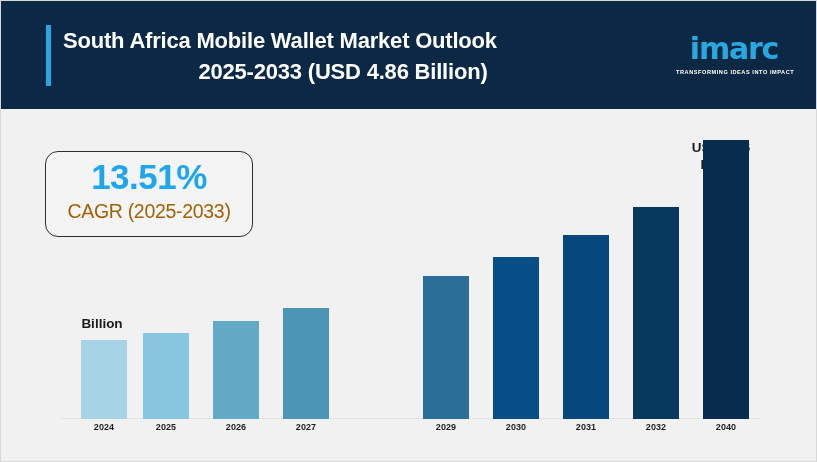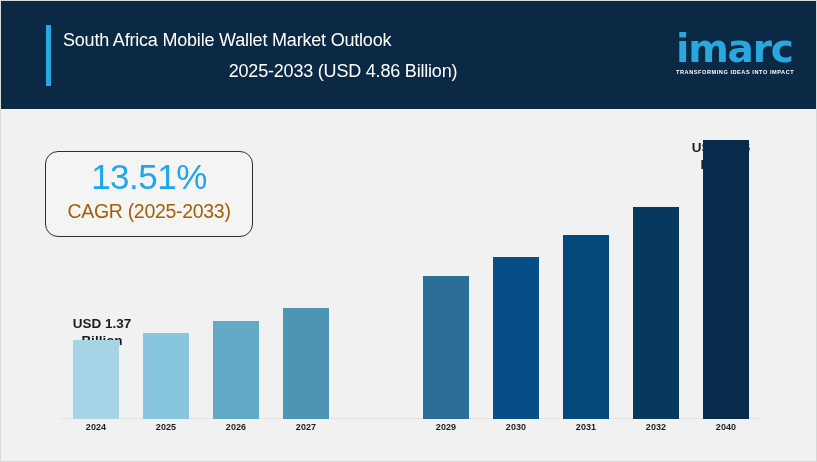--- a/index.html
+++ b/index.html
@@ -38,43 +38,43 @@
     width: 5px;
     height: 61px;
     background: #29a8e0;
   }
   .header-title {
     position: absolute;
     left: 62px;
     top: 24px;
     width: 560px;
     color: #ffffff;
-    font-size: 18px;
-    font-weight: normal;
+    font-size: 22px;
+    font-weight: bold;
     line-height: 31px;
     letter-spacing: -0.2px;
   }
   .header-title .l2 { display: block; text-align: center; }
 
   
   .logo {
     position: absolute;
     right: 26px;
     top: 28px;
     width: 116px;
     height: 53px;
   }
   .logo-mark {
     display: block;
     color: #29a8e0;
-    font-size: 39px;
+    font-size: 30px;
     font-weight: bold;
     line-height: 39px;
     letter-spacing: -1.2px;
-    text-align: left;
+    text-align: center;
     font-family: "DejaVu Sans", sans-serif;
   }
   .logo-tagline {
     display: block;
     margin-top: 1px;
     color: #ffffff;
     font-size: 5.6px;
     font-weight: bold;
     letter-spacing: 0.55px;
     text-align: center;
@@ -92,21 +92,21 @@
     border: 1.6px solid #2e2e2e;
     border-radius: 13px;
     box-sizing: border-box;
     text-align: center;
   }
   .cagr-value {
     display: block;
     margin-top: 4px;
     color: #20a6ec;
     font-size: 35px;
-    font-weight: normal;
+    font-weight: bold;
     line-height: 42px;
     letter-spacing: -0.5px;
   }
   .cagr-label {
     display: block;
     color: #a16207;
     font-size: 19.5px;
     line-height: 26px;
     letter-spacing: -0.3px;
   }
@@ -187,30 +187,29 @@
 
   <div class="cagr-box">
     <span class="cagr-value">13.51%</span>
     <span class="cagr-label">CAGR (2025-2033)</span>
   </div>
 
   <div class="chart">
     <div class="baseline"></div>
 
     <div class="callout callout-start">
-      <div>USD 1.37</div>
       <div>Billion</div>
     </div>
     <div class="callout callout-end">
       <div>USD 4.86</div>
       <div>Billion</div>
     </div>
 
     <div class="plot" id="plot">
-        <div class="bar-slot" style="left: 0px; margin-top: 22px;">
+        <div class="bar-slot" style="left: 8px; margin-top: 22px;">
           <div class="bar" title="2024: 1.37 USD Billion" style="height: 79px; background: rgb(166, 212, 230);"></div>
           <div class="bar-tick">2024</div>
         </div>
         <div class="bar-slot" style="left: 70px;">
           <div class="bar" title="2025: 1.5 USD Billion" style="height: 86px; background: rgb(135, 198, 222);"></div>
           <div class="bar-tick">2025</div>
         </div>
         <div class="bar-slot" style="left: 140px;">
           <div class="bar" title="2026: 1.7 USD Billion" style="height: 98px; background: rgb(98, 170, 198);"></div>
           <div class="bar-tick">2026</div>

